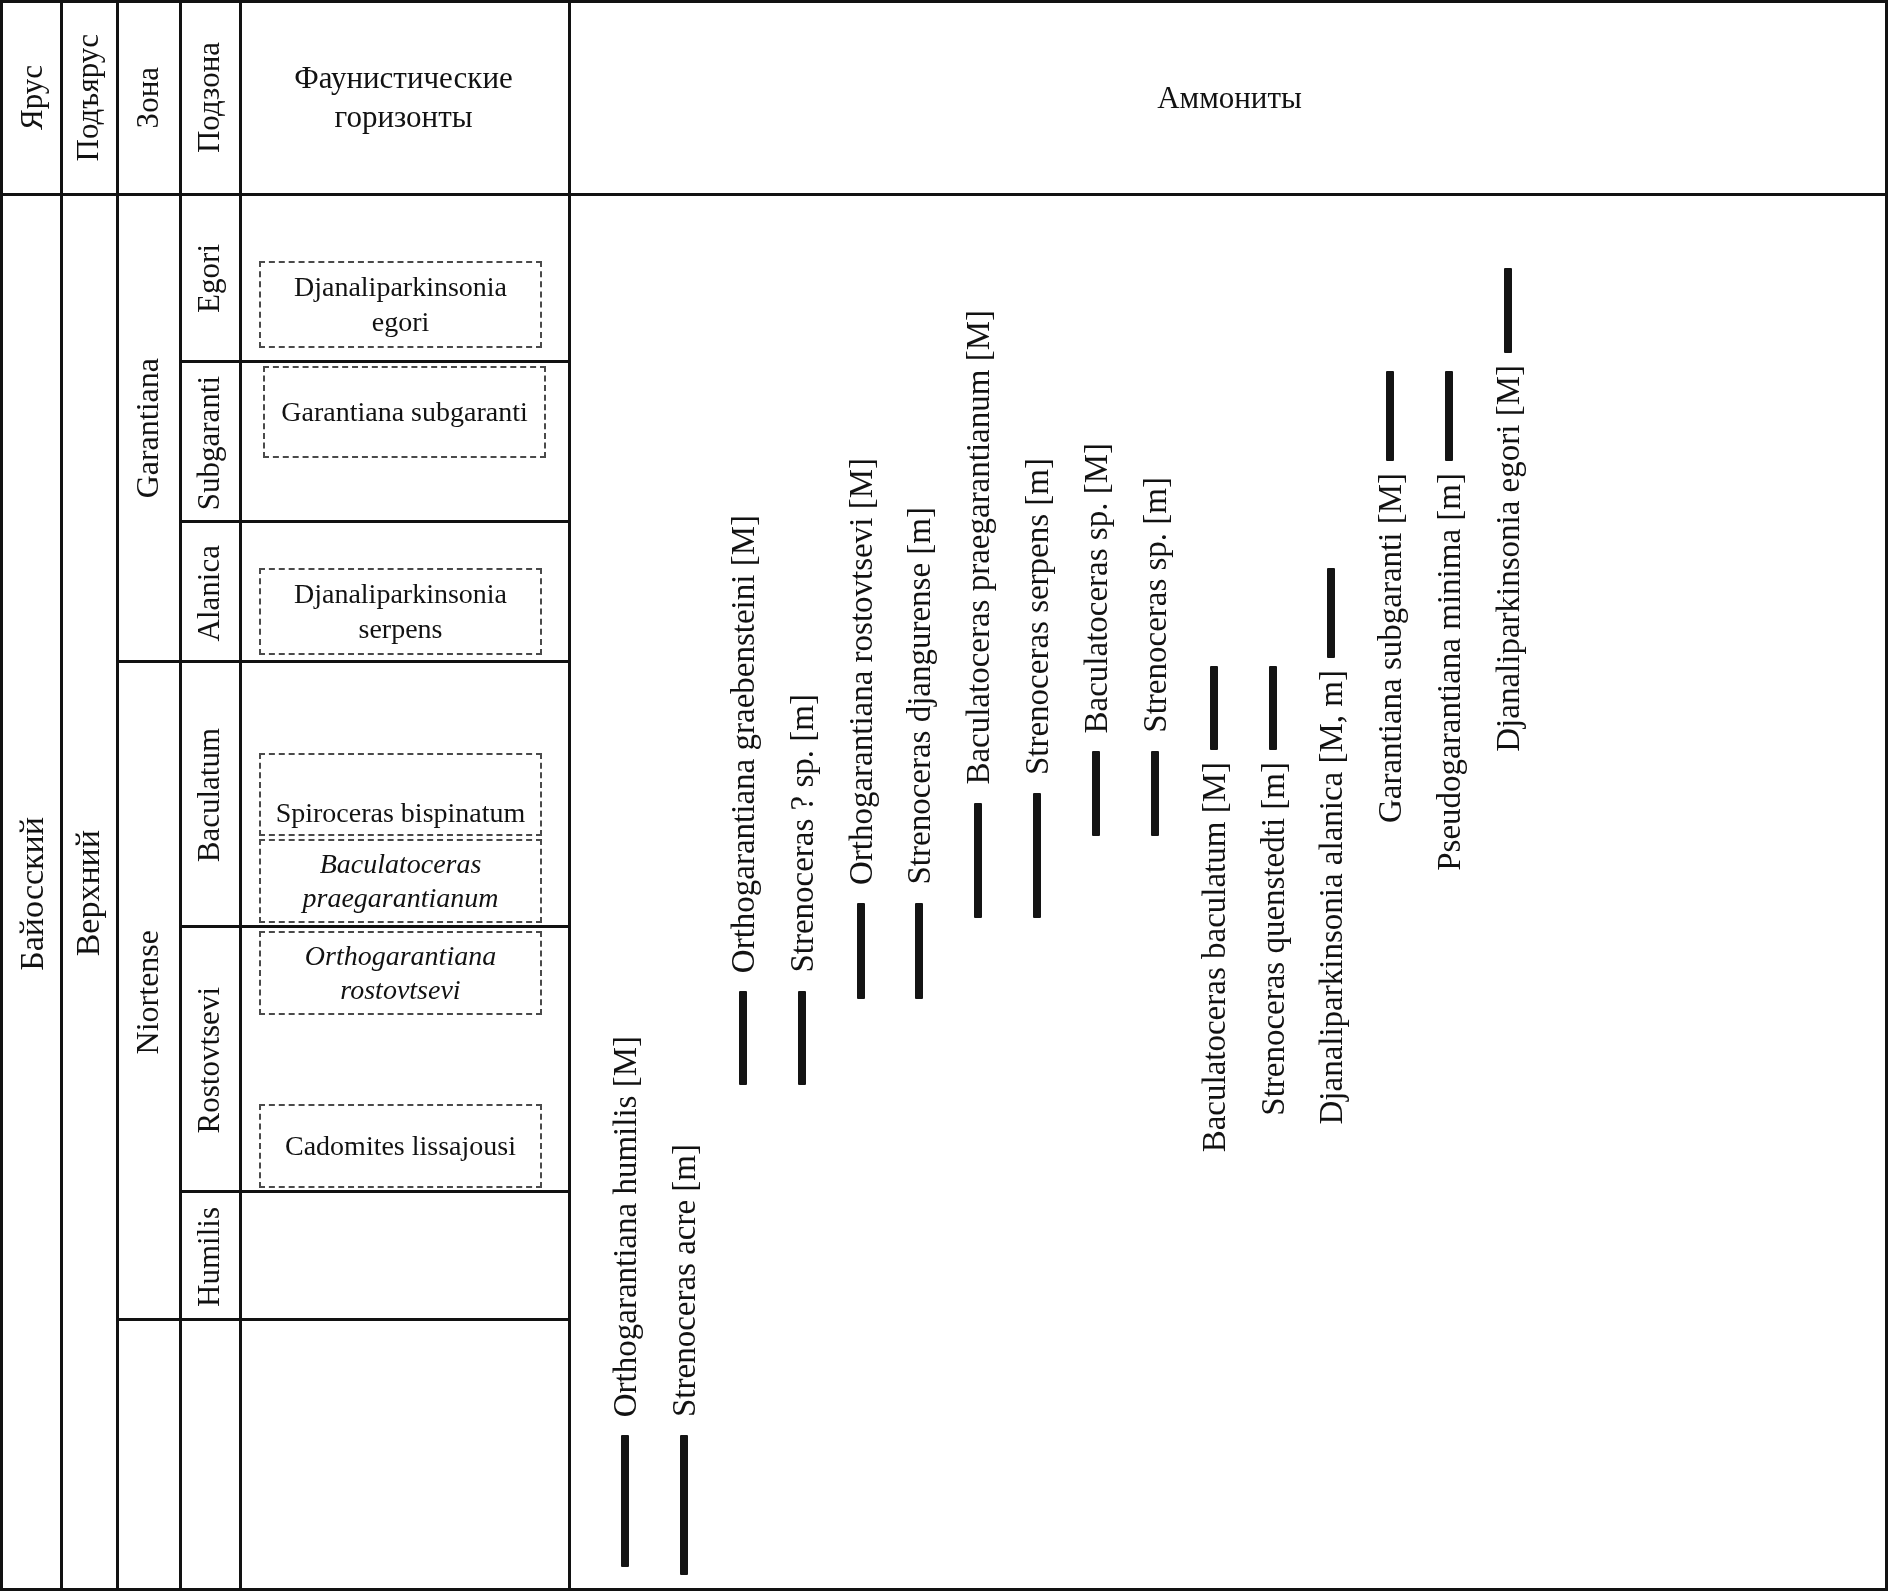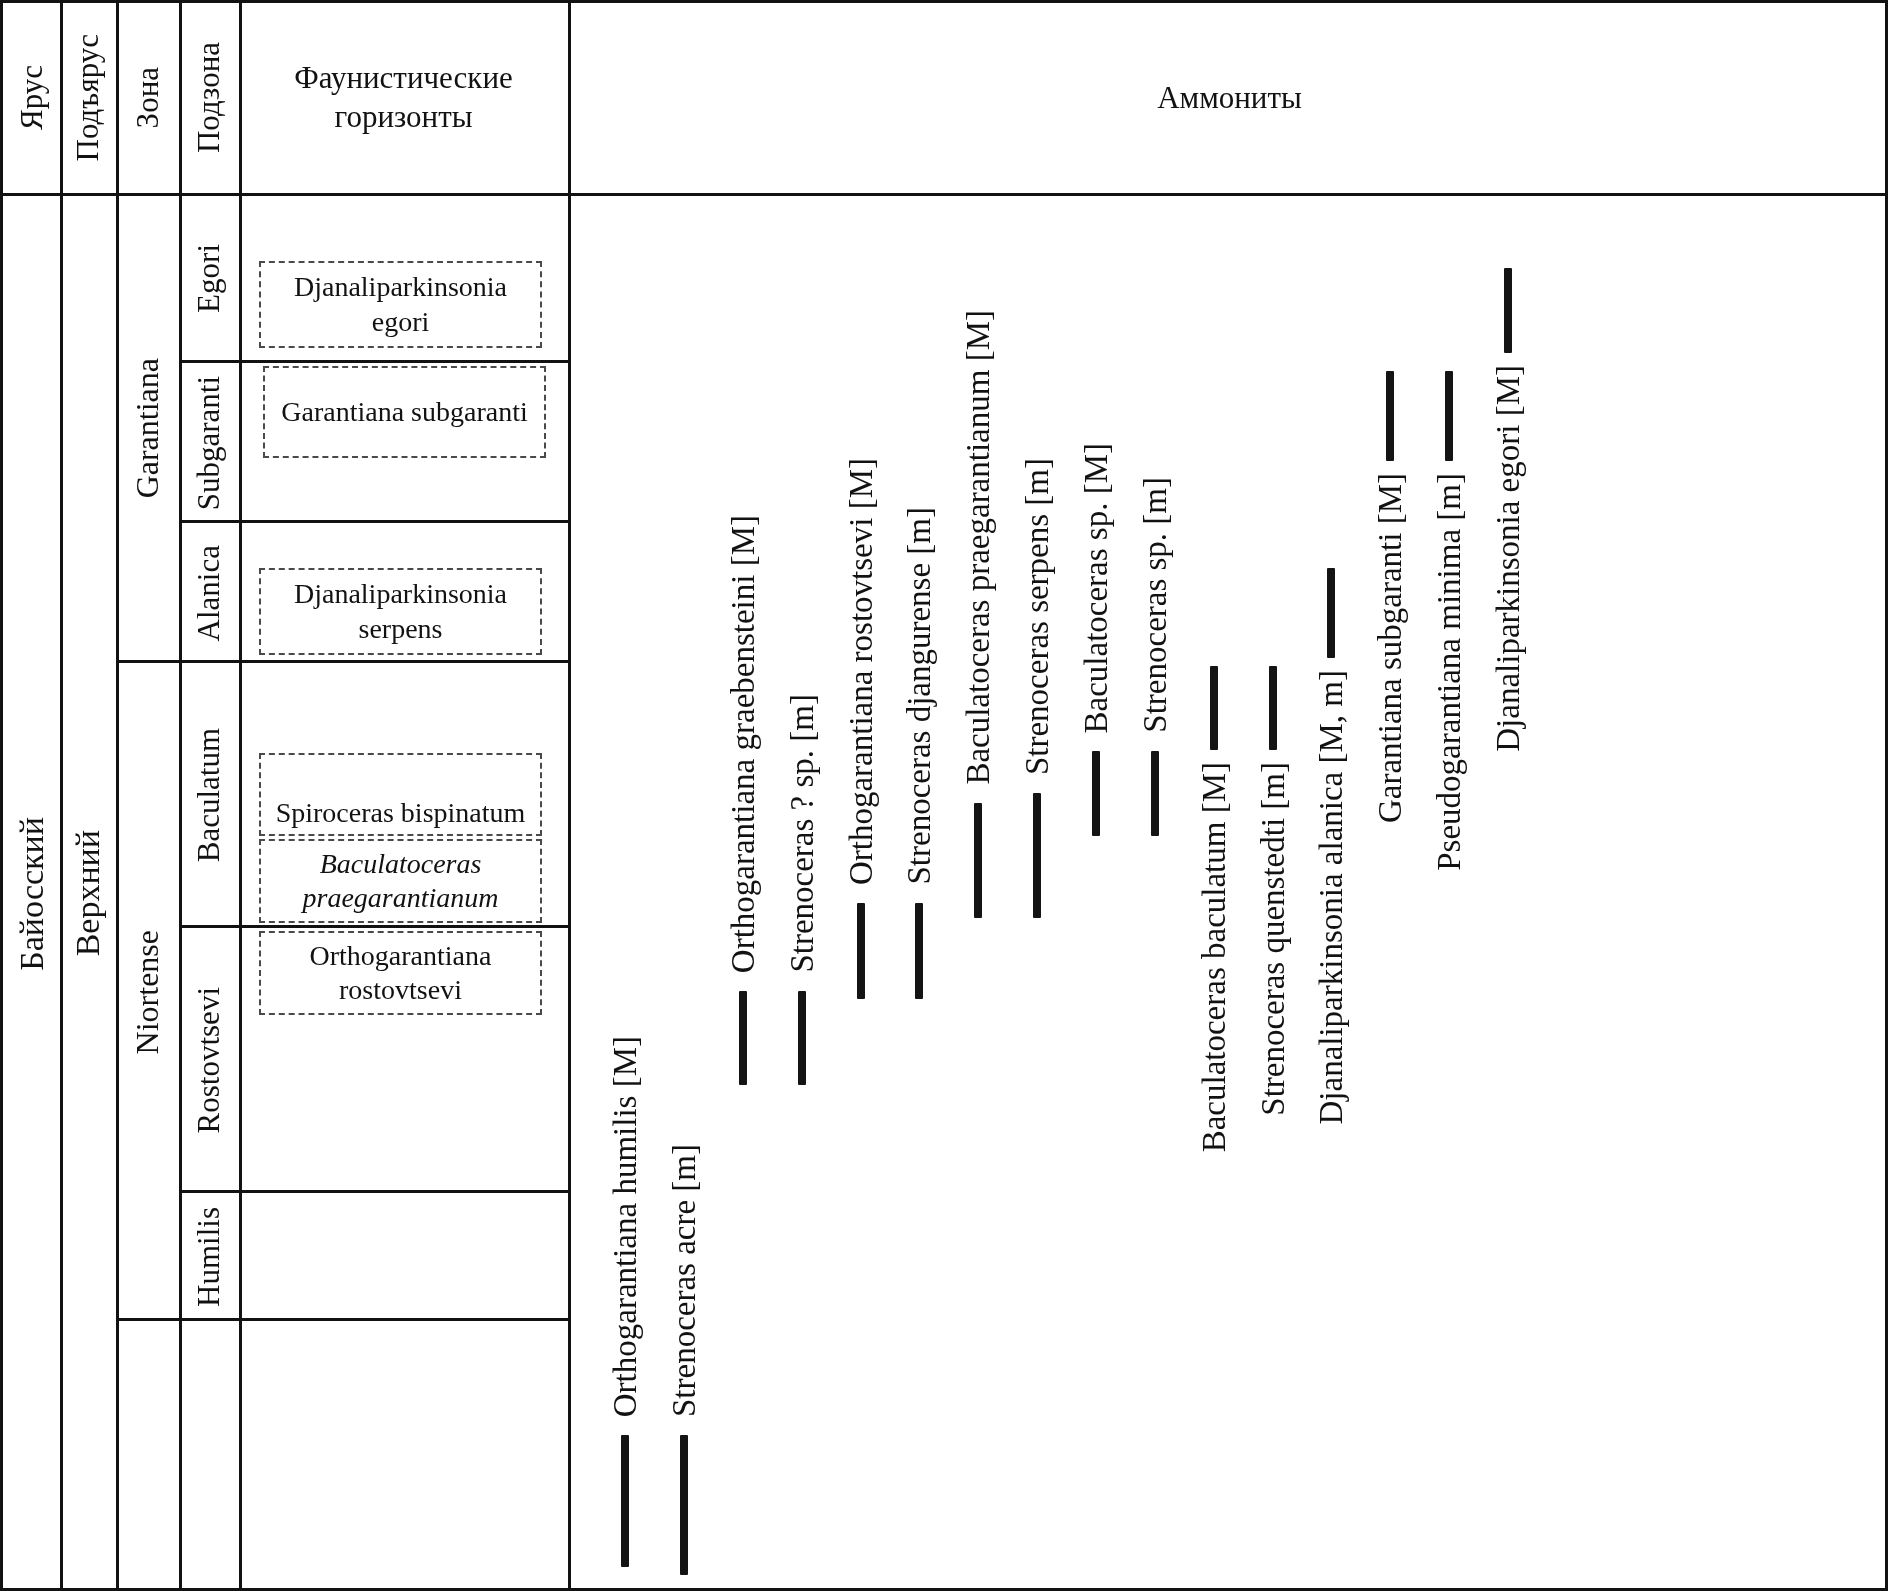--- a/index.html
+++ b/index.html
@@ -136,22 +136,25 @@
     </div>
     <div class="hbox" style="left: 256px; width: 283px; top: 565px; height: 87px;">
       <span>Djanaliparkinsonia serpens</span>
     </div>
     <div class="hbox" style="left: 256px; width: 283px; top: 750px; height: 83px; align-items: flex-end;">
       <span>Spiroceras bispinatum</span>
     </div>
     <div class="hbox" style="left: 256px; width: 283px; top: 836px; height: 84px; font-style: italic;">
       <span>Baculatoceras praegarantianum</span>
     </div>
-    <div class="hbox" style="left: 256px; width: 283px; top: 928px; height: 84px;">
+    <div class="hbox" style="left: 256px; width: 283px; top: 928px; height: 84px; font-style: italic;">
       <span>Orthogarantiana rostovtsevi</span>
+    </div>
+    <div class="hbox" style="left: 256px; width: 283px; top: 1101px; height: 84px;">
+      <span>Cadomites lissajousi</span>
     </div>
     <div class="bar" style="left: 618px; top: 1432px; height: 132px;"></div>
     <div class="alabel" style="left: 601px; bottom: 171px;">Orthogarantiana humilis [M]</div>
     <div class="bar" style="left: 677px; top: 1432px; height: 140px;"></div>
     <div class="alabel" style="left: 660px; bottom: 171px;">Strenoceras acre [m]</div>
     <div class="bar" style="left: 736px; top: 988px; height: 94px;"></div>
     <div class="alabel" style="left: 719px; bottom: 615px;">Orthogarantiana graebensteini [M]</div>
     <div class="bar" style="left: 795px; top: 988px; height: 94px;"></div>
     <div class="alabel" style="left: 778px; bottom: 615px;">Strenoceras ? sp. [m]</div>
     <div class="bar" style="left: 854px; top: 900px; height: 96px;"></div>

